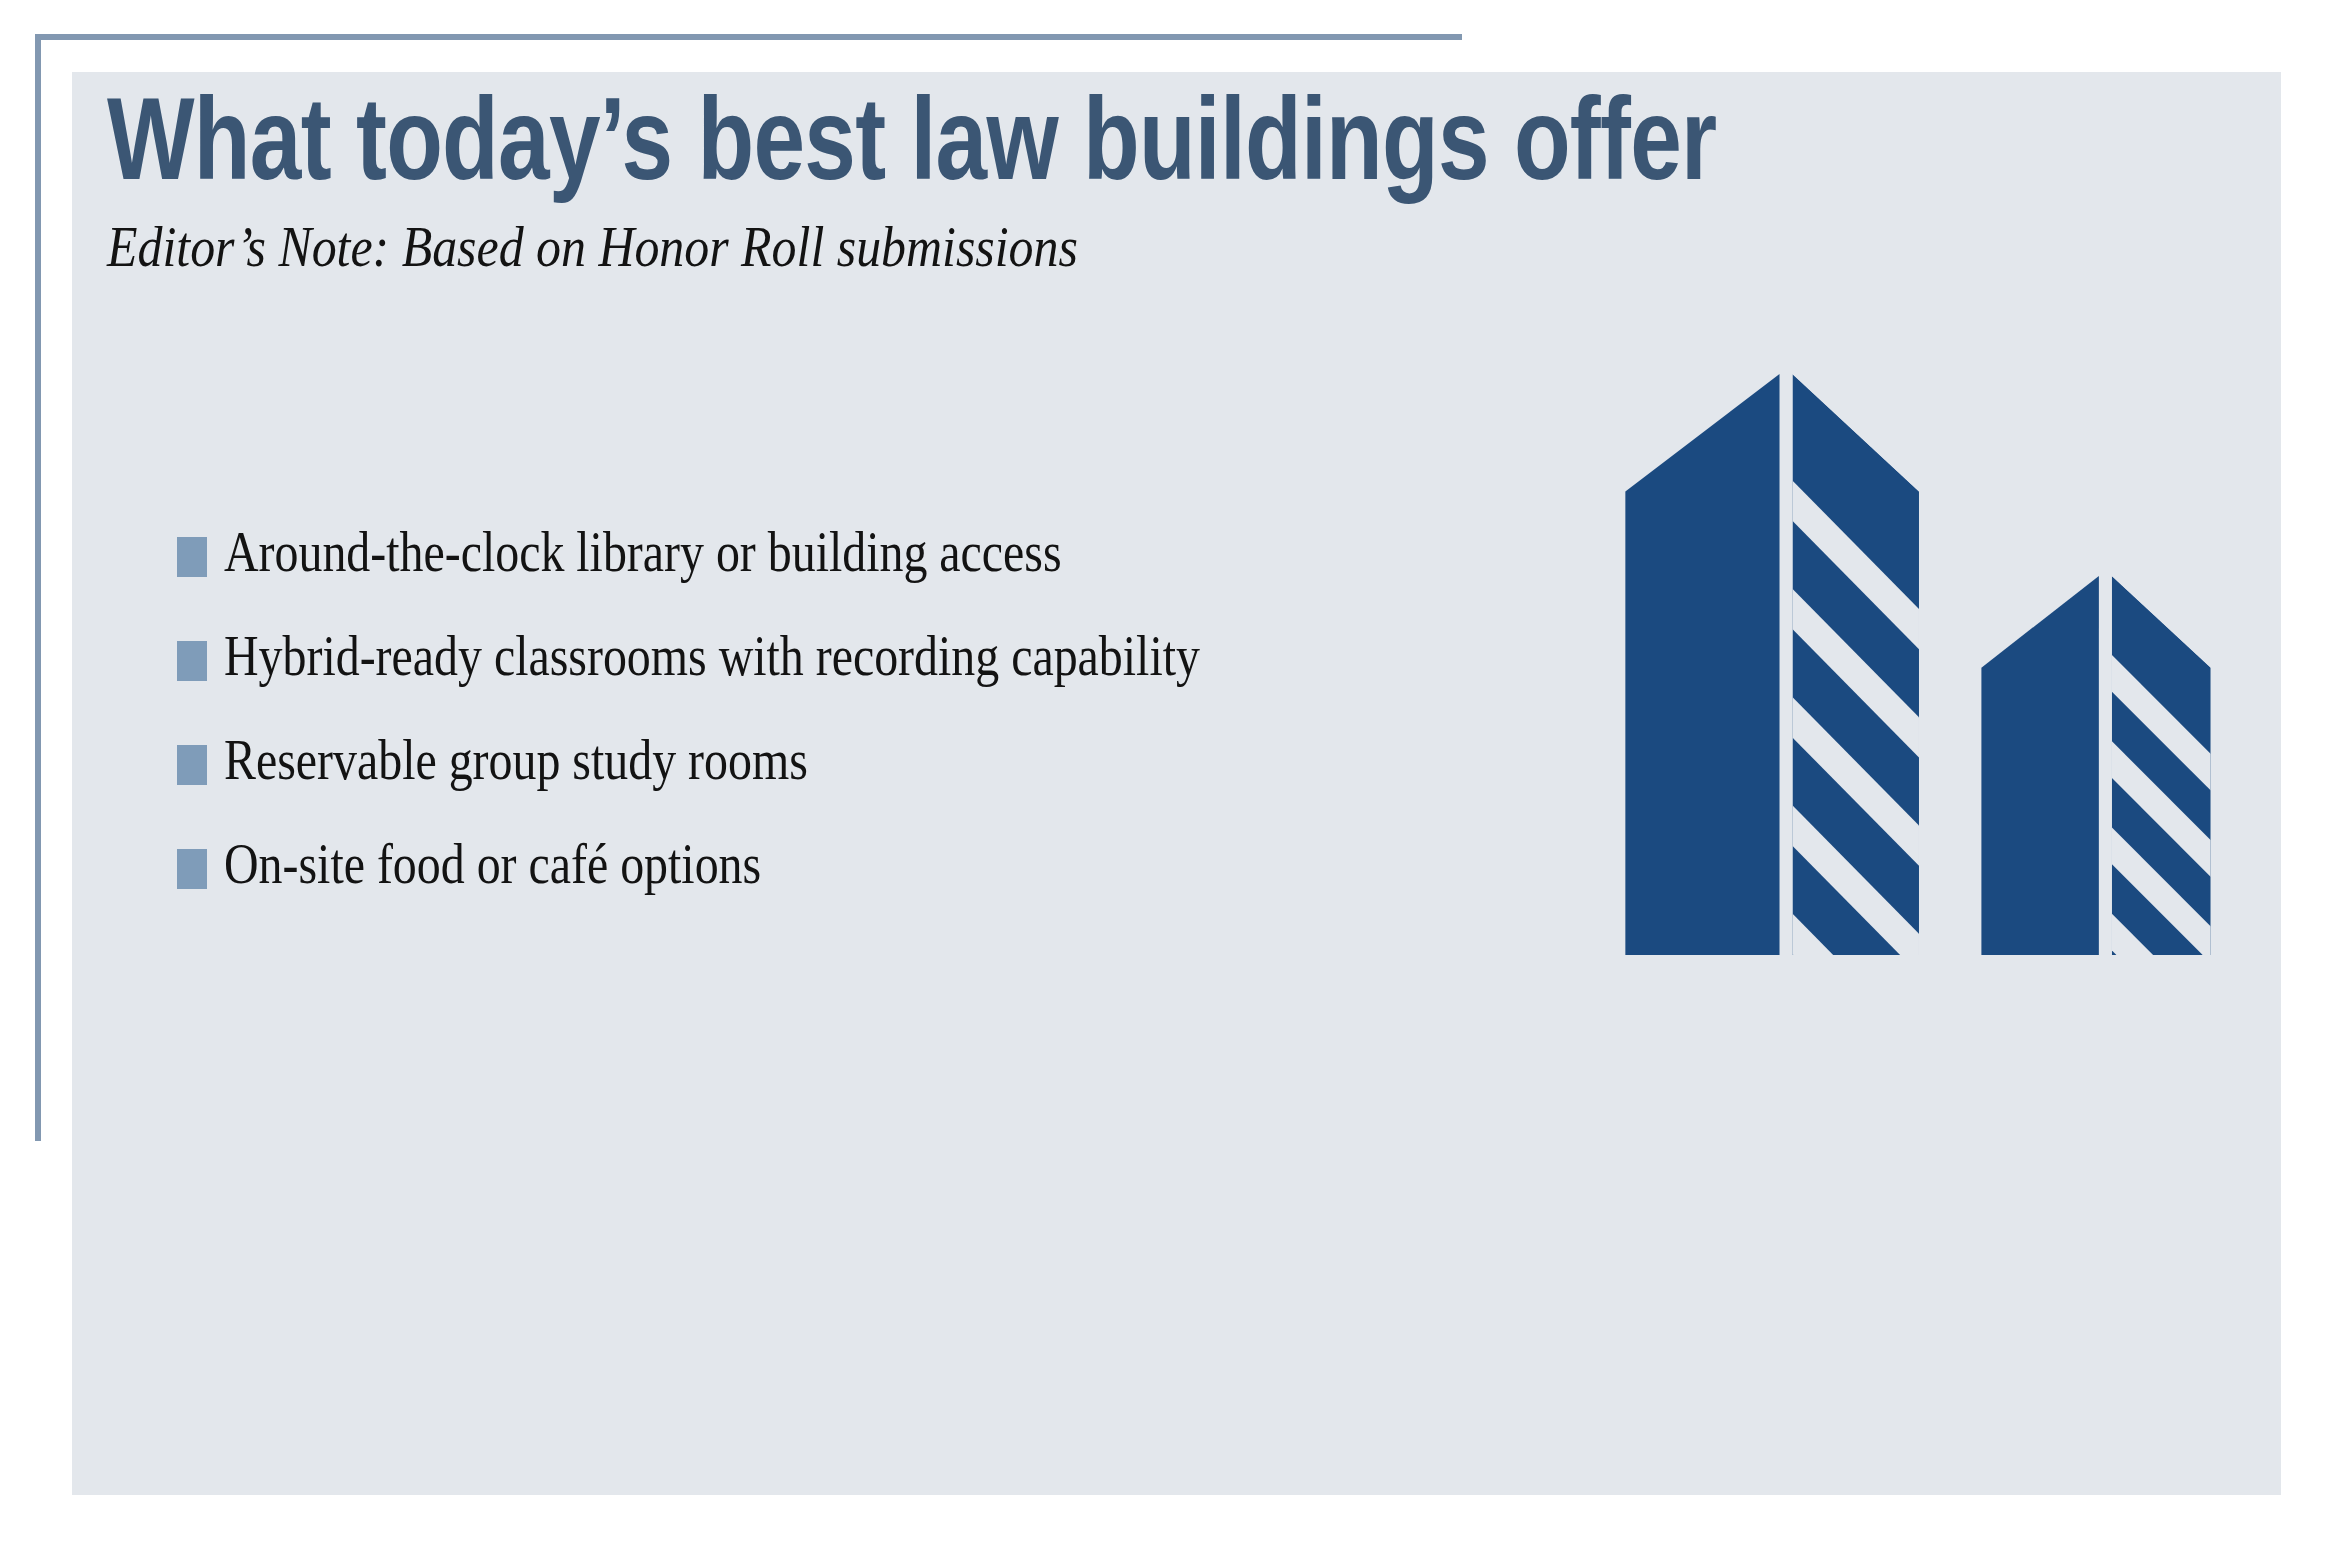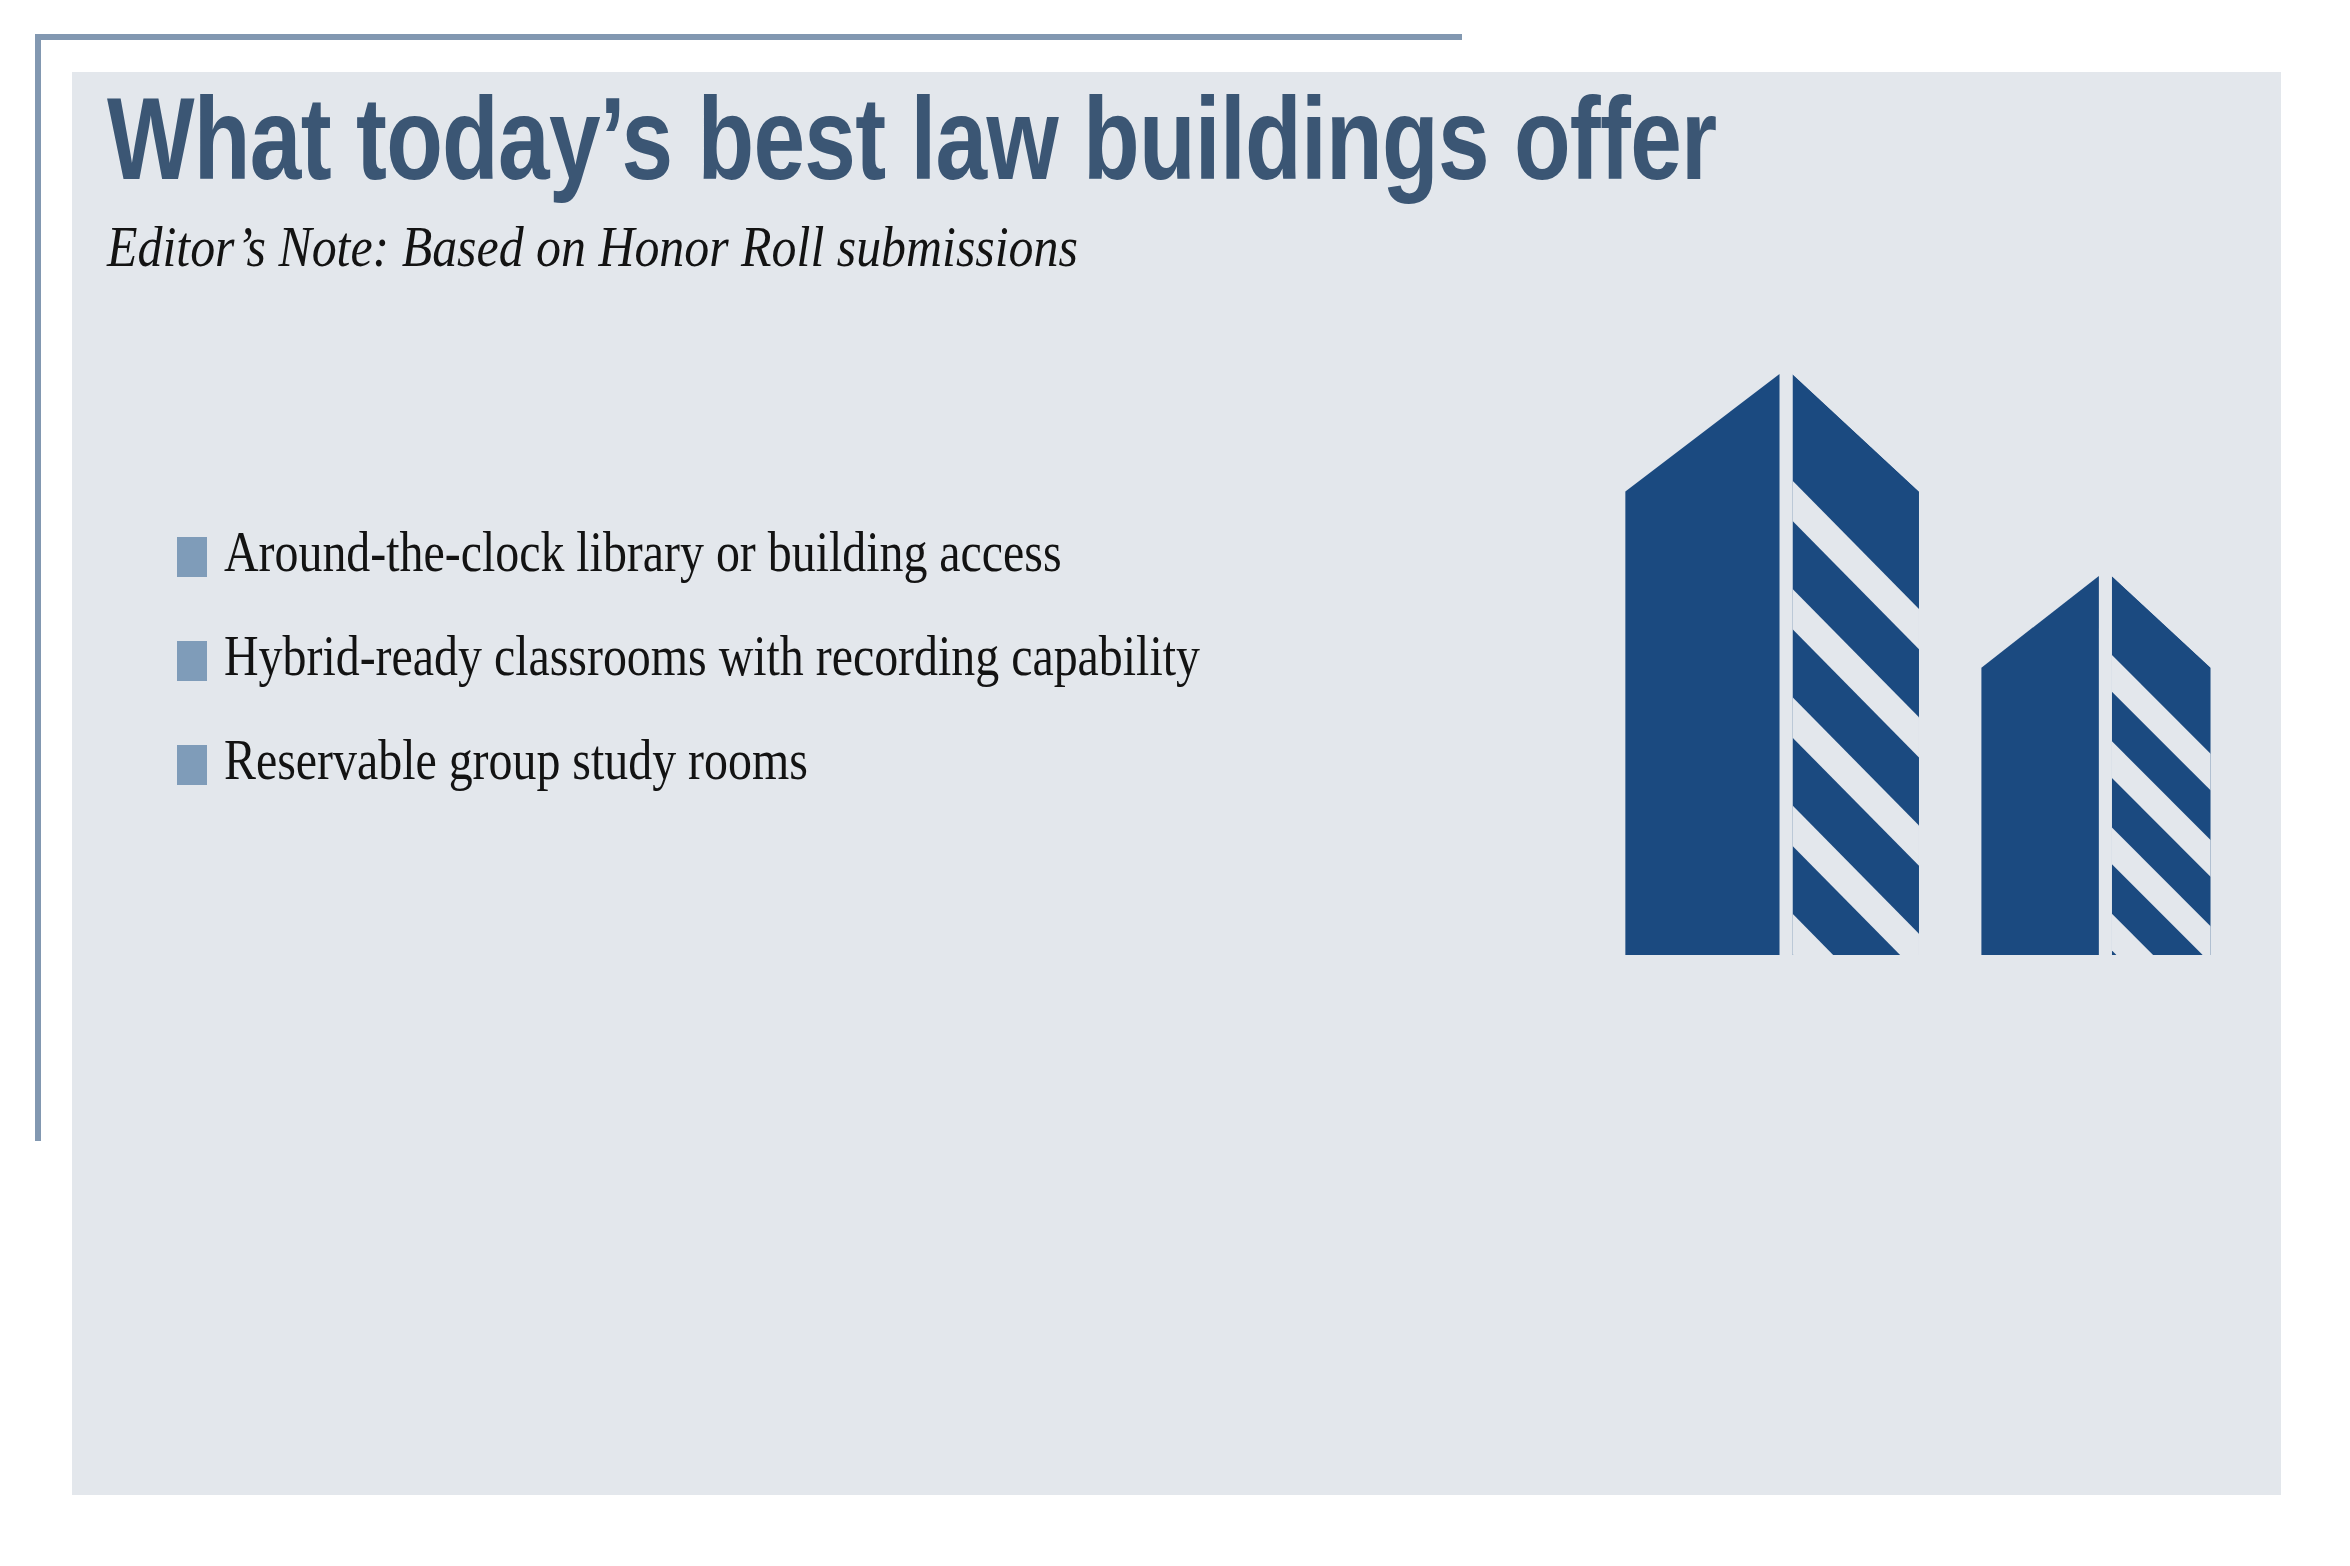--- a/index.html
+++ b/index.html
@@ -141,20 +141,24 @@
     <span class="feature-text">Around-the-clock library or building access</span>
   </li>
   <li class="feature-item">
     <span class="bullet-square"></span>
     <span class="feature-text">Hybrid-ready classrooms with recording capability</span>
   </li>
   <li class="feature-item">
     <span class="bullet-square"></span>
     <span class="feature-text">Reservable group study rooms</span>
   </li>
+  <li class="feature-item">
+    <span class="bullet-square"></span>
+    <span class="feature-text">On-site food or café options</span>
+  </li>
 </ul>
 
 <div id="building-illustration">
   <svg viewBox="0 0 660 680" xmlns="http://www.w3.org/2000/svg" aria-hidden="true">
     <defs>
 
       <clipPath id="clipTallFace">
         <polygon points="192,12 330,140 330,645 192,645"></polygon>
       </clipPath>
 

